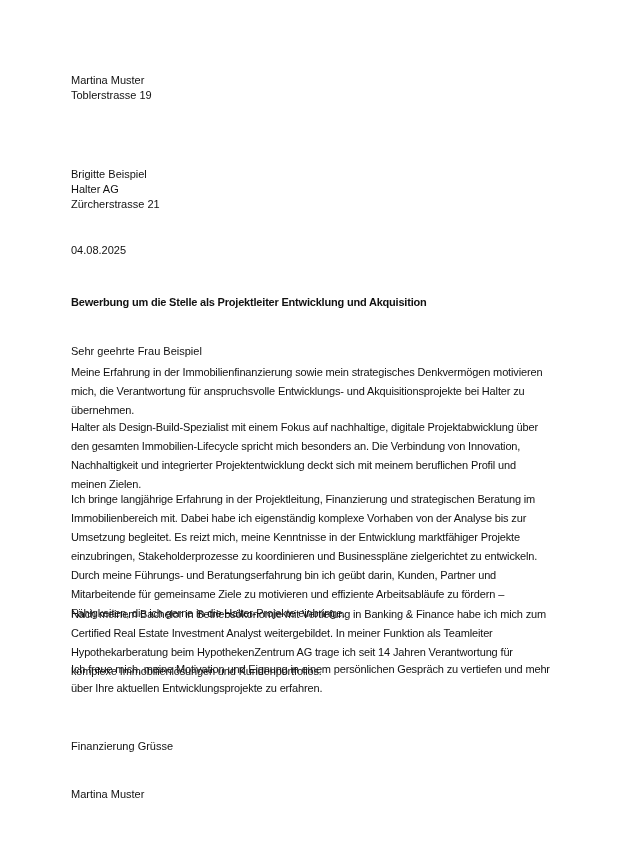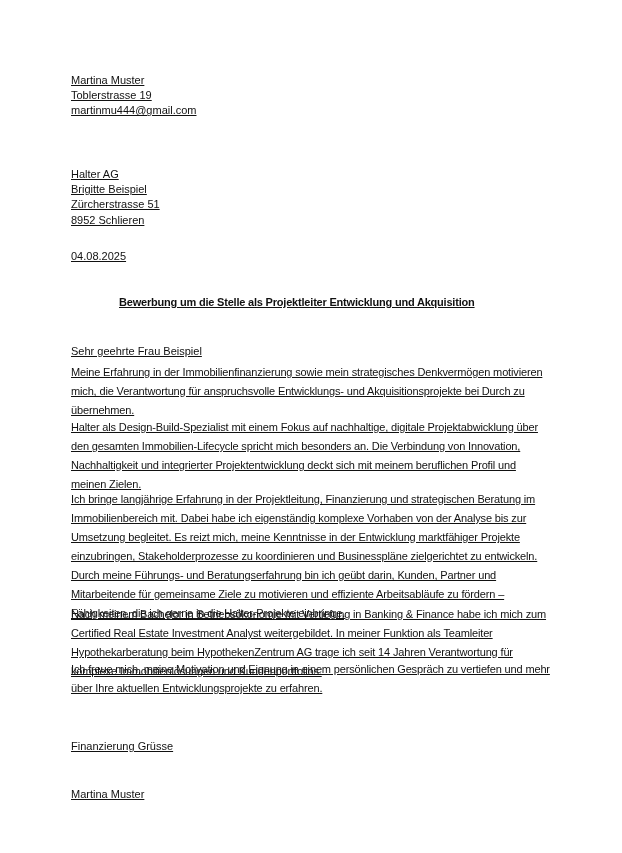--- a/index.html
+++ b/index.html
@@ -1,45 +1,43 @@
 <!DOCTYPE html>
 <html><head>
 <meta charset="utf-8">
 <style>
   html, body { margin: 0; padding: 0; background: #ffffff; }
   body { width: 622px; height: 853px; position: relative; overflow: hidden;
          font-family: "Liberation Sans", sans-serif; color: #111111; }
-  .block { position: absolute; left: 71px; width: 480px; font-size: 11px; text-decoration: underline; }
+  .block { position: absolute; left: 71px; width: 480px; font-size: 11px; }
   .addr div { height: 15.2px; line-height: 15.2px; white-space: nowrap; }
   .para { line-height: 19px; letter-spacing: -0.15px; }
   .line { height: 15px; line-height: 15px; white-space: nowrap; }
-  .subject { font-weight: bold; white-space: nowrap; letter-spacing: -0.2px; margin-left: 48px; }
+  .subject { font-weight: bold; white-space: nowrap; letter-spacing: -0.2px; }
 </style>
 </head>
 <body>
 
 <div class="block addr" style="top:73px;">
   <div>Martina Muster</div>
   <div>Toblerstrasse 19</div>
-  <div>martinmu444@gmail.com</div>
 </div>
 
 <div class="block addr" style="top:167px;">
+  <div>Brigitte Beispiel</div>
   <div>Halter AG</div>
-  <div>Brigitte Beispiel</div>
-  <div>Zürcherstrasse 51</div>
-  <div>8952 Schlieren</div>
+  <div>Zürcherstrasse 21</div>
 </div>
 
-<div class="block line" style="top:249px;">04.08.2025</div>
+<div class="block line" style="top:243px;">04.08.2025</div>
 
 <div class="block line subject" style="top:295px;">Bewerbung um die Stelle als Projektleiter Entwicklung und Akquisition</div>
 
 <div class="block line" style="top:344px;">Sehr geehrte Frau Beispiel</div>
 
-<div class="block para" style="top:363px;">Meine Erfahrung in der Immobilienfinanzierung sowie mein strategisches Denkvermögen motivieren mich, die Verantwortung für anspruchsvolle Entwicklungs- und Akquisitionsprojekte bei Durch zu übernehmen.</div>
+<div class="block para" style="top:363px;">Meine Erfahrung in der Immobilienfinanzierung sowie mein strategisches Denkvermögen motivieren mich, die Verantwortung für anspruchsvolle Entwicklungs- und Akquisitionsprojekte bei Halter zu übernehmen.</div>
 <div class="block para" style="top:418px;">Halter als Design-Build-Spezialist mit einem Fokus auf nachhaltige, digitale Projektabwicklung über den gesamten Immobilien-Lifecycle spricht mich besonders an. Die Verbindung von Innovation, Nachhaltigkeit und integrierter Projektentwicklung deckt sich mit meinem beruflichen Profil und meinen Zielen.</div>
 <div class="block para" style="top:490px;">Ich bringe langjährige Erfahrung in der Projektleitung, Finanzierung und strategischen Beratung im Immobilienbereich mit. Dabei habe ich eigenständig komplexe Vorhaben von der Analyse bis zur Umsetzung begleitet. Es reizt mich, meine Kenntnisse in der Entwicklung marktfähiger Projekte einzubringen, Stakeholderprozesse zu koordinieren und Businesspläne zielgerichtet zu entwickeln. Durch meine Führungs- und Beratungserfahrung bin ich geübt darin, Kunden, Partner und Mitarbeitende für gemeinsame Ziele zu motivieren und effiziente Arbeitsabläufe zu fördern – Fähigkeiten, die ich gerne in die Halter-Projekte einbringe.</div>
 <div class="block para" style="top:605px;">Nach meinem Bachelor in Betriebsökonomie mit Vertiefung in Banking &amp; Finance habe ich mich zum Certified Real Estate Investment Analyst weitergebildet. In meiner Funktion als Teamleiter Hypothekarberatung beim HypothekenZentrum AG trage ich seit 14 Jahren Verantwortung für komplexe Immobilienlösungen und Kundenportfolios.</div>
 <div class="block para" style="top:660px;">Ich freue mich, meine Motivation und Eignung in einem persönlichen Gespräch zu vertiefen und mehr über Ihre aktuellen Entwicklungsprojekte zu erfahren.</div>
 
 <div class="block line" style="top:739px;">Finanzierung Grüsse</div>
 <div class="block line" style="top:787px;">Martina Muster</div>
 
 </body></html>

